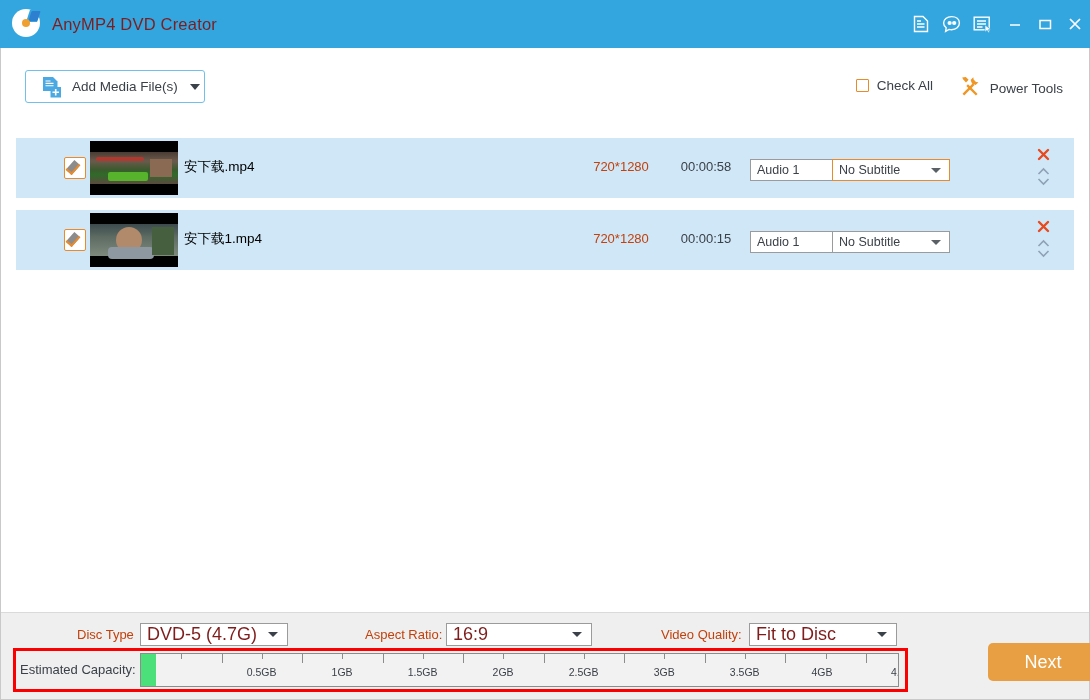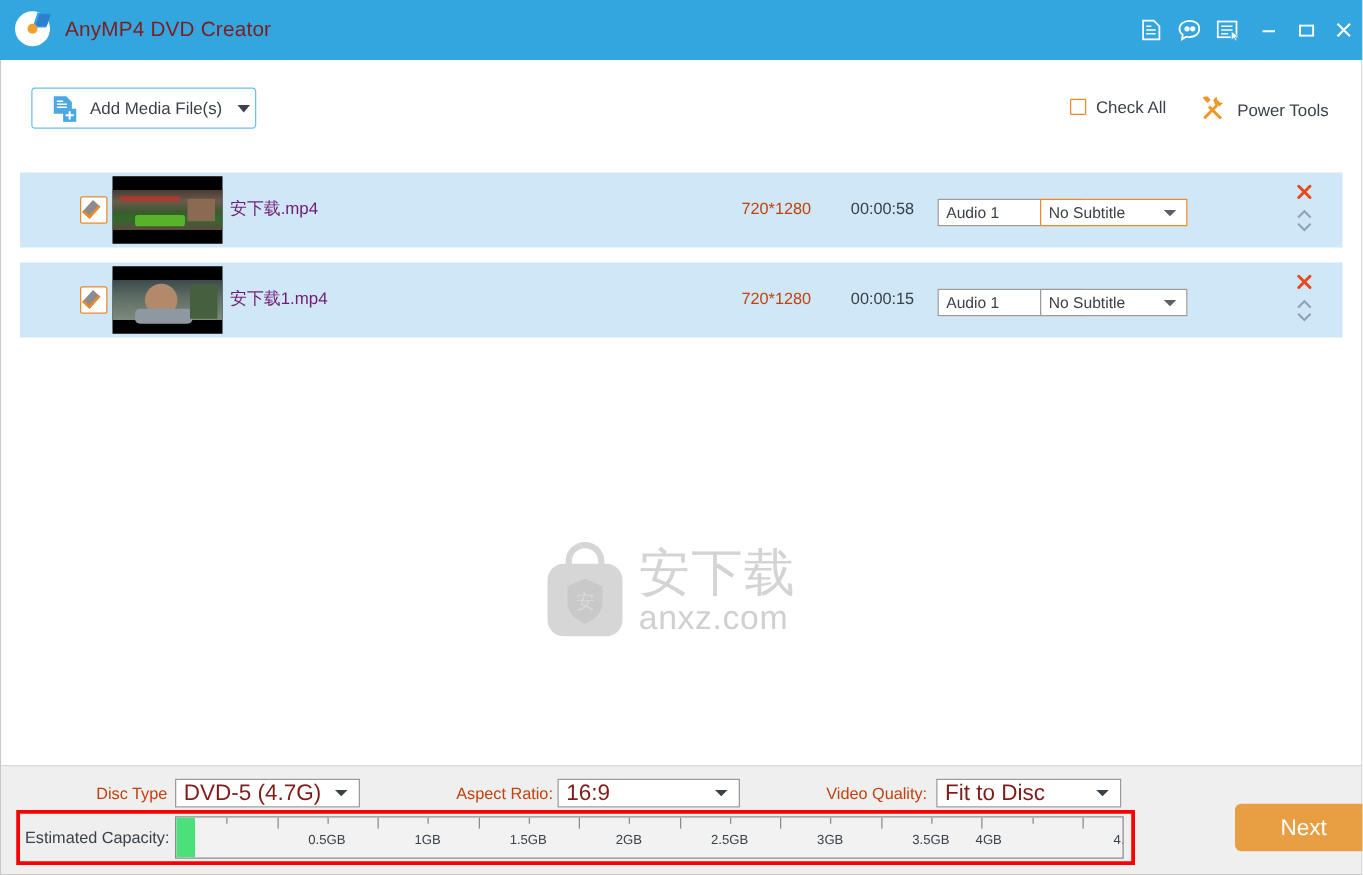--- a/index.html
+++ b/index.html
@@ -110,21 +110,21 @@
     transform: rotate(42deg);
   }
   .fr-thumb {
     position: absolute; left: 74px; top: 3px; width: 88px; height: 54px;
     background: #000; overflow: hidden;
   }
   .fr-thumb .band {
     position: absolute; left: 0; width: 100%; height: 32px; top: 11px;
   }
   .fr-name {
-    position: absolute; left: 168px; top: 20px; font-size: 13.5px; color: #701a75;
+    position: absolute; left: 168px; top: 20px; font-size: 13.5px; color: #000000;
   }
   .fr-res {
     position: absolute; left: 560px; top: 21px; width: 90px; text-align: center;
     font-size: 13px; color: #c2410c;
   }
   .fr-dur {
     position: absolute; left: 645px; top: 21px; width: 90px; text-align: center;
     font-size: 13px; color: #3b4148;
   }
   .combo {
@@ -356,34 +356,20 @@
           </svg>
       </div>
       <div class="fr-updown">
         <svg width="15" height="22" viewBox="0 0 15 22">
           <path d="M2.5 8 L7.5 3 L12.5 8" fill="none" stroke="#8fa2b5" stroke-width="1.6"></path>
           <path d="M2.5 13 L7.5 18 L12.5 13" fill="none" stroke="#8fa2b5" stroke-width="1.6"></path>
         </svg>
       </div>
     </div>
 
-    <div class="watermark">
-      <div class="wm-bag">
-        <svg width="70" height="80" viewBox="0 0 70 80">
-          <path d="M22 20 v-4 a13 13 0 0 1 26 0 v4" fill="none" stroke="#d6d6d6" stroke-width="5"></path>
-          <rect x="5" y="18" width="60" height="58" rx="13" fill="#d6d6d6"></rect>
-          <path d="M35 30 L49 36 v13 c0 9 -7 14 -14 17 c-7 -3 -14 -8 -14 -17 V36 Z" fill="#c9c9c9"></path>
-          <text x="35" y="53" font-size="15" fill="#d9d9d9" text-anchor="middle" font-family="'DejaVu Sans',sans-serif">安</text>
-        </svg>
-      </div>
-      <div class="wm-text">
-        <div class="wm-cn">安下载</div>
-        <div class="wm-en">anxz.com</div>
-      </div>
-    </div>
   </div>
 
   <div class="bottom"></div>
 
   <div class="opt-label" id="disc-type-label">Disc Type</div>
   <div class="opt-combo" id="disc-type-combo">
     <span class="ctext">DVD-5 (4.7G)</span>
     <span class="ccaret"></span>
   </div>
 
@@ -418,21 +404,21 @@
         <div class="tick major" style="left: 402.66px;"></div>
         <div class="tick-label" style="left: 442.66px;">2.5GB</div>
         <div class="tick minor" style="left: 442.926px;"></div>
         <div class="tick major" style="left: 483.191px;"></div>
         <div class="tick-label" style="left: 523.191px;">3GB</div>
         <div class="tick minor" style="left: 523.457px;"></div>
         <div class="tick major" style="left: 563.723px;"></div>
         <div class="tick-label" style="left: 603.723px;">3.5GB</div>
         <div class="tick minor" style="left: 603.989px;"></div>
         <div class="tick major" style="left: 644.255px;"></div>
-        <div class="tick-label" style="left: 650px; text-align: center;">4GB</div>
+        <div class="tick-label" style="left: 681px; text-align: center;">4GB</div>
         <div class="tick minor" style="left: 684.521px;"></div>
         <div class="tick major" style="left: 724.787px;"></div>
         <div class="tick-label" style="left: 764.787px;">4.5GB</div>
         <div class="tick minor" style="left: 40.266px;"></div>
       </div>
   </div>
   <div class="red-box" style="border-color: rgb(251, 0, 0);"></div>
 
   <div class="next-btn" style="background: rgb(232, 159, 67); margin-left: 24px;">
     <span>Next</span>

